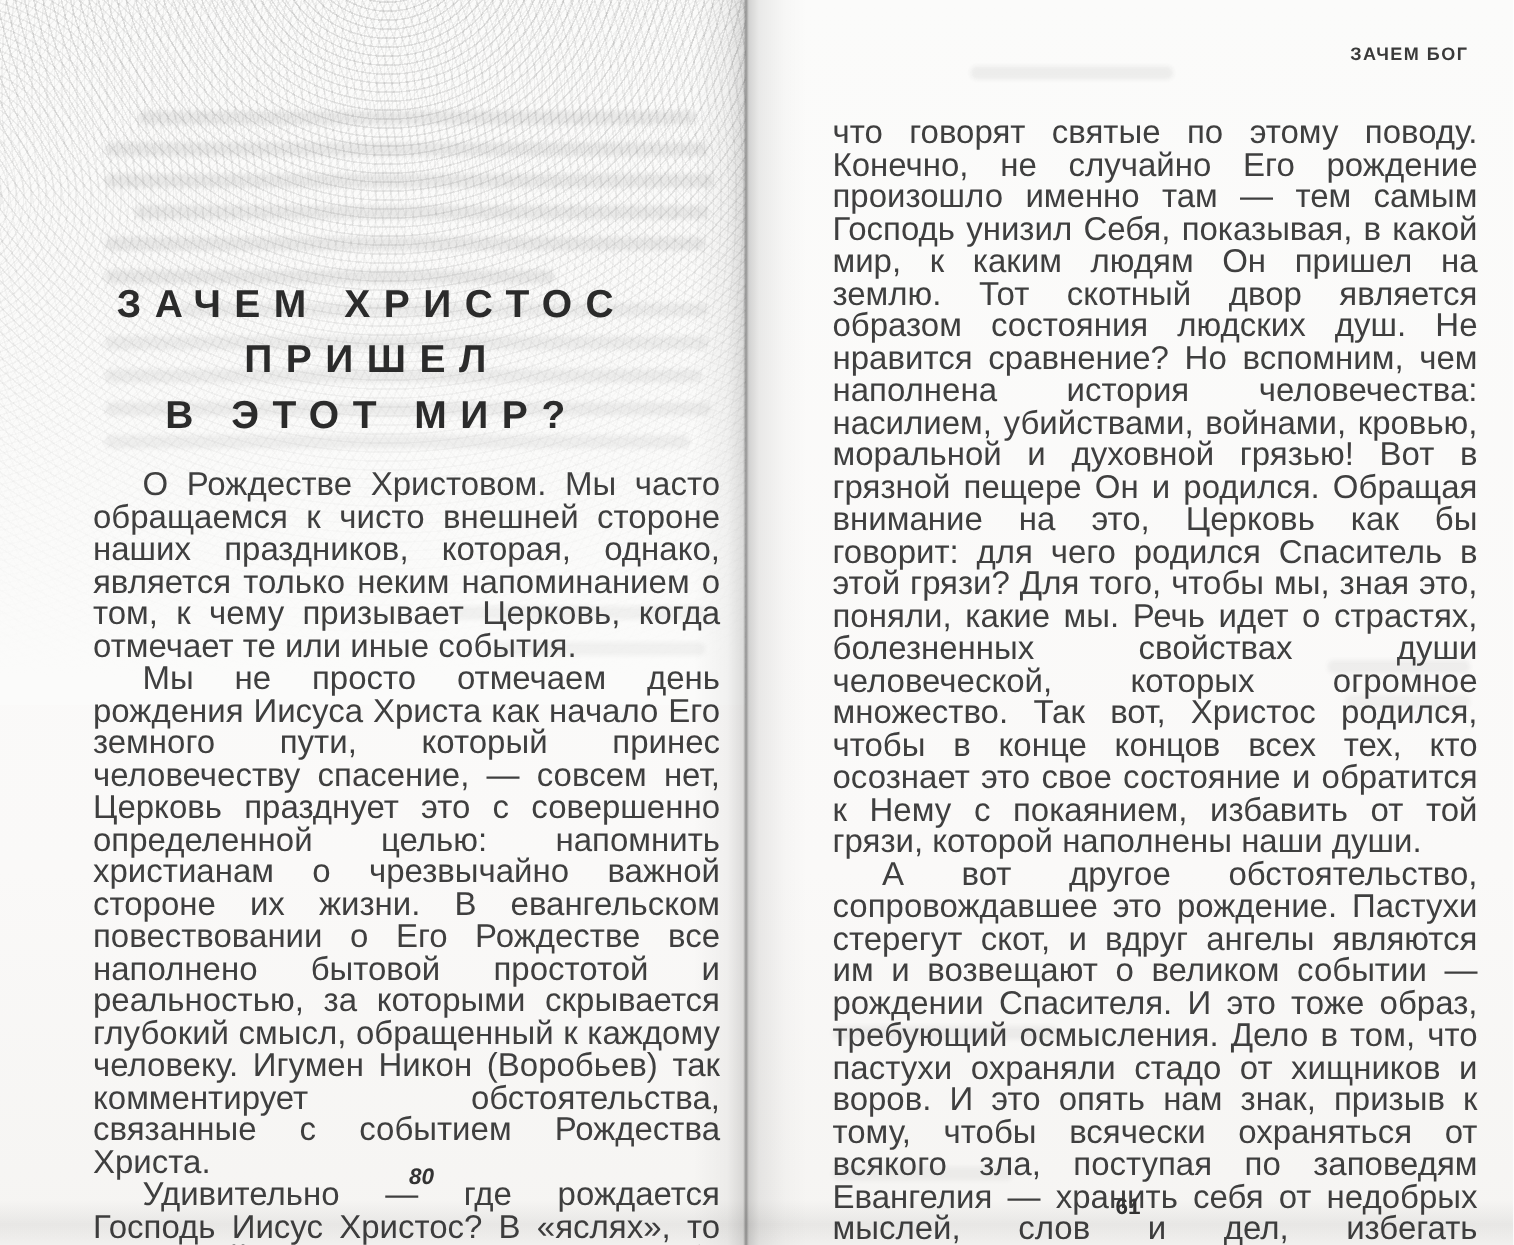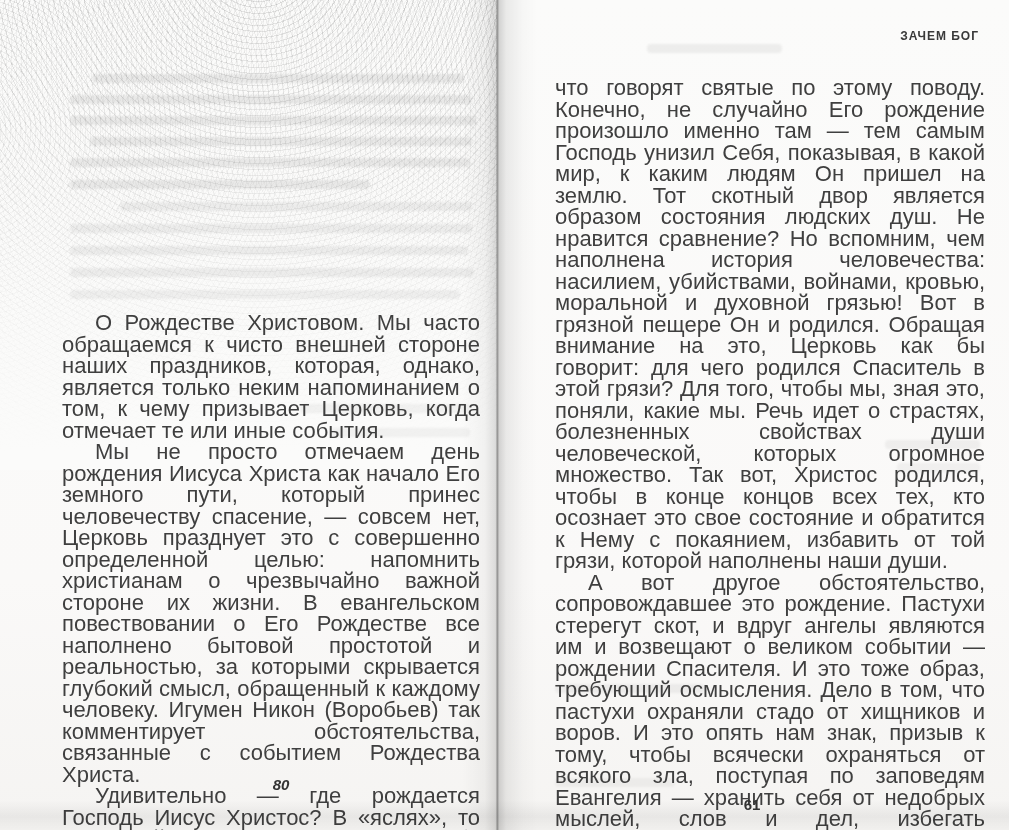--- a/index.html
+++ b/index.html
@@ -102,20 +102,25 @@
     <div class="ghost" style="top:158px;left:70px;width:400px;"></div>
     <div class="ghost" style="top:180px;left:70px;width:300px;"></div>
     <div class="ghost" style="top:202px;left:120px;width:352px;opacity:.8;"></div>
     <div class="ghost" style="top:224px;left:70px;width:402px;opacity:.8;"></div>
     <div class="ghost" style="top:246px;left:70px;width:398px;opacity:.8;"></div>
     <div class="ghost" style="top:268px;left:70px;width:404px;opacity:.8;"></div>
     <div class="ghost" style="top:290px;left:70px;width:390px;opacity:.7;"></div>
     <div class="ghost" style="top:404px;left:300px;width:170px;opacity:.6;"></div>
     <div class="ghost" style="top:428px;left:330px;width:140px;opacity:.6;"></div>
 
+    <div class="chapter-heading">
+      <div>ЗАЧЕМ ХРИСТОС</div>
+      <div>ПРИШЕЛ</div>
+      <div>В ЭТОТ МИР?</div>
+    </div>
 
     <div class="body-col body-left">
       <p class="indent">О Рождестве Христовом. Мы часто обращаемся к чисто внешней стороне наших праздников, которая, однако, является только неким напоминанием о том, к чему призывает Церковь, когда отмечает те или иные события.</p>
       <p class="indent">Мы не просто отмечаем день рождения Иисуса Христа как начало Его земного пути, который принес человечеству спасение, — совсем нет, Церковь празднует это с совершенно определенной целью: напомнить христианам о чрезвычайно важной стороне их жизни. В евангельском повествовании о Его Рождестве все наполнено бытовой простотой и реальностью, за которыми скрывается глубокий смысл, обращенный к каждому человеку. Игумен Никон (Воробьев) так комментирует обстоятельства, связанные с событием Рождества Христа.</p>
       <p class="indent">Удивительно — где рождается Господь Иисус Христос? В «яслях», то есть стойле для скота, и можно себе представить, какая там была обстановка. Не нашлось в Вифлееме места родиться Христу в человеческих условиях — и посмотрите,</p>
     </div>
 
     <div class="pagenum pagenum-left">80</div>
   </div>
 

